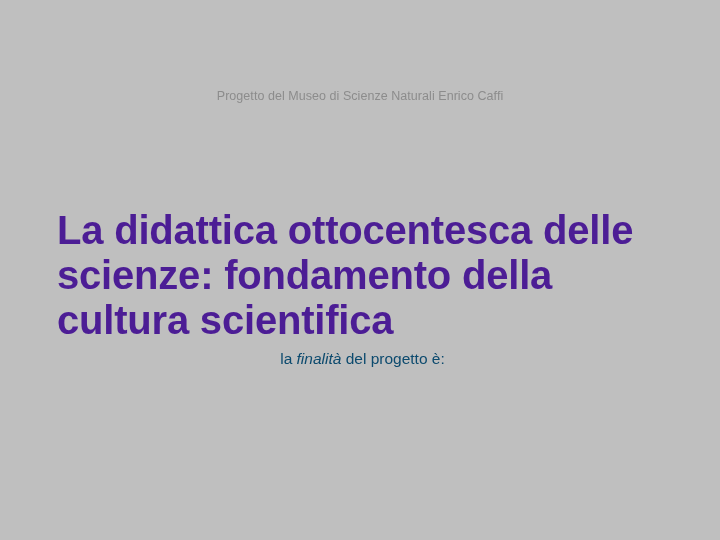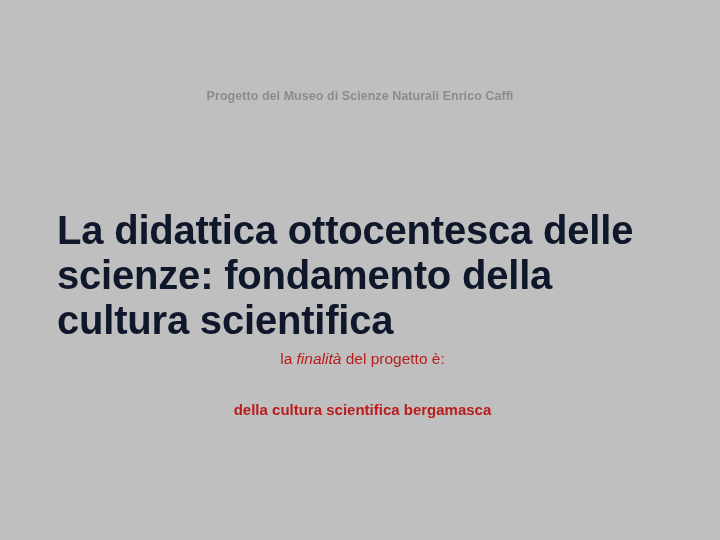--- a/index.html
+++ b/index.html
@@ -20,51 +20,51 @@
     background: #bfbfbf;
     box-sizing: border-box;
   }
   .header-line {
     position: absolute;
     top: 89px;
     left: 0;
     width: 720px;
     text-align: center;
     font-size: 12.5px;
-    font-weight: bold;
+    font-weight: normal;
     color: #8c8c8c;
     letter-spacing: 0.05px;
     white-space: nowrap;
   }
   .title-block {
     position: absolute;
     top: 208px;
     left: 57px;
     width: 600px;
   }
   .title-text {
     margin: 0;
     font-family: "Liberation Sans", sans-serif;
     font-size: 40px;
     font-weight: bold;
     line-height: 45px;
-    color: #0f172a;
+    color: #4c1d95;
     text-align: left;
     letter-spacing: -0.2px;
   }
   .subtitle-block {
     position: absolute;
     top: 348px;
     left: 30px;
     width: 665px;
     text-align: center;
   }
   .sub-line {
     margin: 0 0 0 0;
-    color: #b91c1c;
+    color: #0c4a6e;
     font-family: "Liberation Sans", sans-serif;
     font-size: 15.5px;
     line-height: 22px;
     font-weight: normal;
   }
   .sub-line.lead {
     font-size: 15.5px;
     font-weight: normal;
     padding-bottom: 14px;
   }
@@ -88,16 +88,15 @@
   <div class="header-line">Progetto del Museo di Scienze Naturali Enrico Caffi</div>
 
   <div class="title-block">
     <h1 class="title-text">La didattica ottocentesca delle scienze: fondamento della cultura scientifica</h1>
   </div>
 
   <div class="subtitle-block">
     <p class="sub-line lead"><span>la </span><span class="italic">finalità</span><span> del progetto è:</span></p>
 
 
-    <p class="sub-line emphasis second">della cultura scientifica bergamasca</p>
   </div>
 
 </div>
 
 </body></html>

